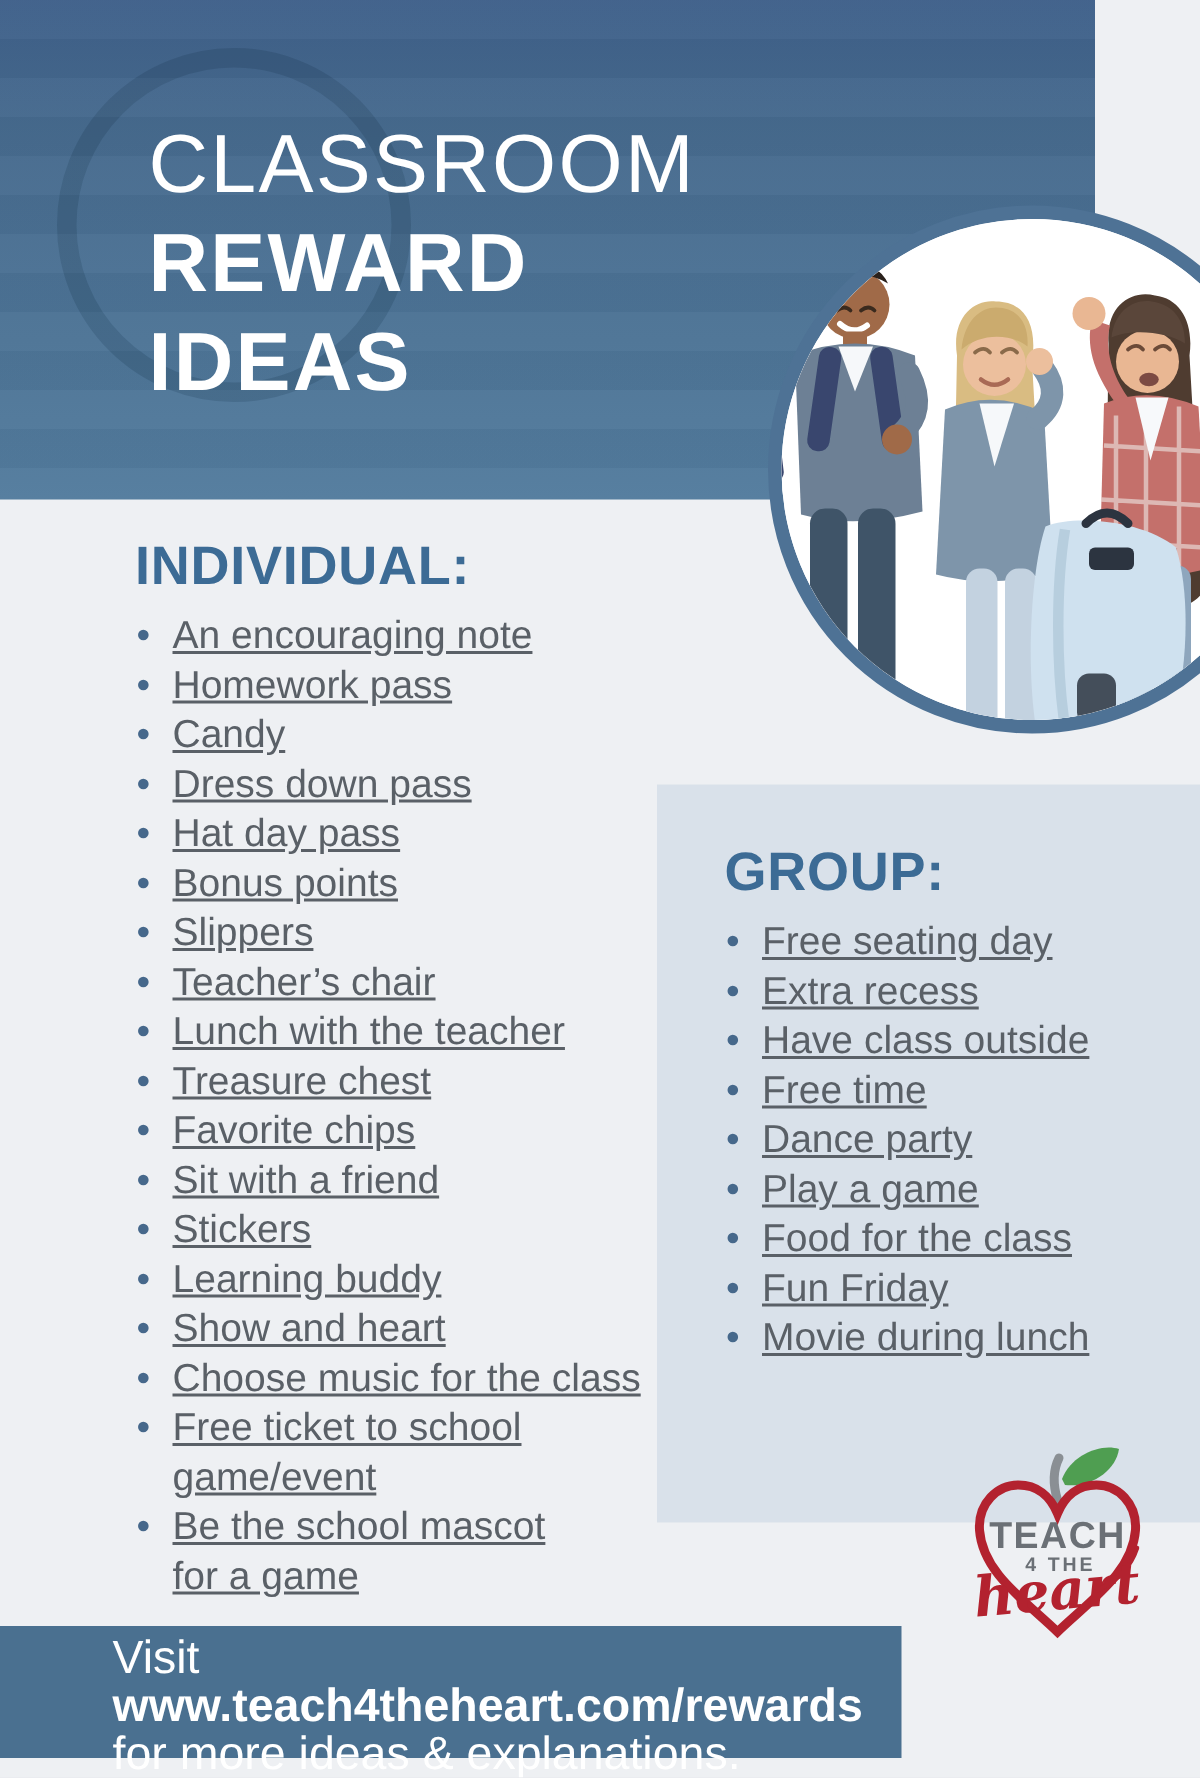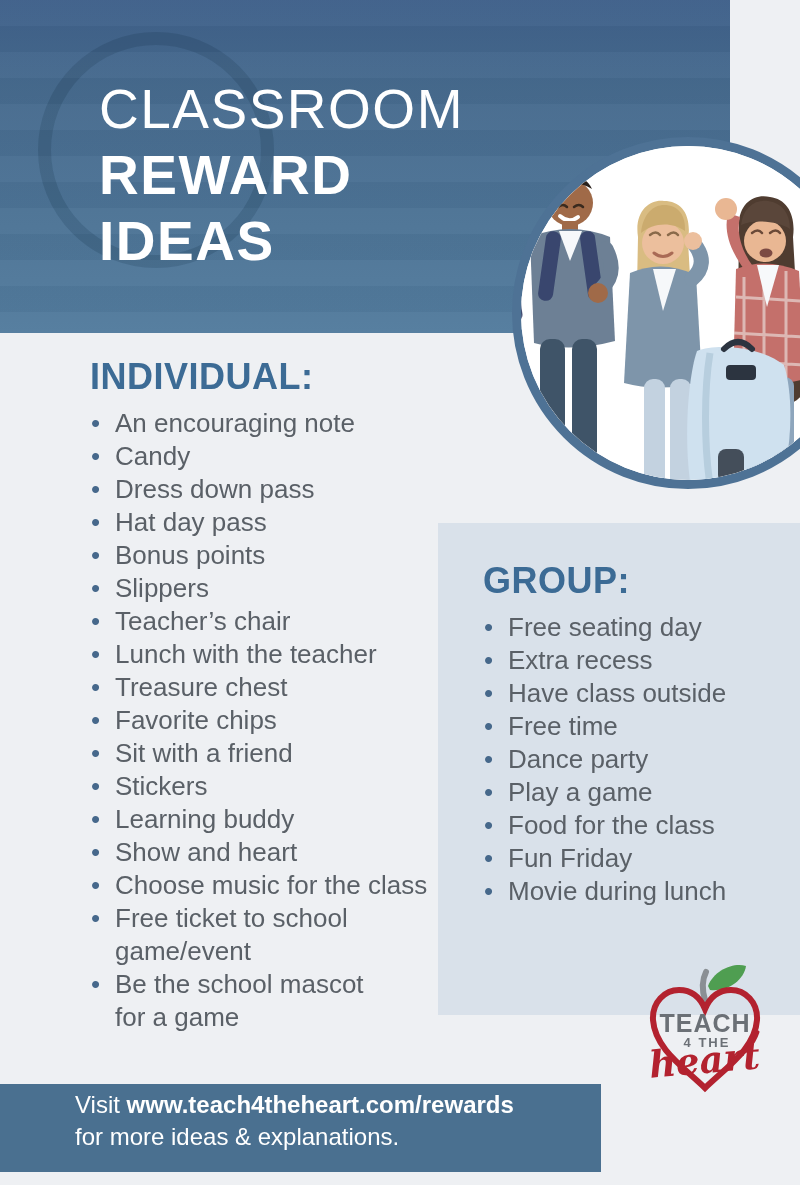--- a/index.html
+++ b/index.html
@@ -43,36 +43,37 @@
     margin:0; font-size:36px; font-weight:700; color:var(--accent-heading);
     letter-spacing:0.5px;
   }
   .reward-list{
     list-style:none; margin:9px 0 0 0; padding:0;
     font-size:26px; color:var(--body-text);
   }
   .reward-list li{
     position:relative; padding-left:25px; line-height:33px;
     white-space:pre-line;
+    text-decoration:underline;
   }
   .reward-list li::before{
     content:"\2022"; position:absolute; left:1px; top:0;
     color:var(--bullet-blue); font-size:26px;
   }
   .individual-section{ position:absolute; left:90px; top:356px; width:358px; z-index:4; }
   .group-box{
     position:absolute; left:438px; top:523px; width:362px; height:492px;
     background:var(--group-box-bg); box-sizing:border-box; padding:37px 10px 14px 45px;
     z-index:2;
   }
   
   .footer-bar{
     position:absolute; left:0; top:1084px; width:601px; height:88px;
     background:var(--footer-blue); color:#ffffff; box-sizing:border-box;
-    padding:5px 0 0 75px; font-size:24px; line-height:32px;
+    padding:5px 0 0 75px; font-size:31px; line-height:32px;
   }
   .footer-url{ font-weight:700; }
   
   .logo{ position:absolute; left:642px; top:960px; width:126px; height:136px; z-index:4; }
 </style>
 </head>
 <body>
 
 <div class="poster">
 
@@ -152,20 +153,21 @@
           <rect x="60" y="202" width="25" height="150" rx="10" fill="#3f5468"></rect>
         </g>
       </g>
     </svg>
   </div>
 
   <section class="individual-section">
     <h2 class="section-heading">INDIVIDUAL:</h2>
     <ul class="reward-list">
         <li>An encouraging note</li>
+        <li>Homework pass</li>
         <li>Candy</li>
         <li>Dress down pass</li>
         <li>Hat day pass</li>
         <li>Bonus points</li>
         <li>Slippers</li>
         <li>Teacher’s chair</li>
         <li>Lunch with the teacher</li>
         <li>Treasure chest</li>
         <li>Favorite chips</li>
         <li>Sit with a friend</li>

